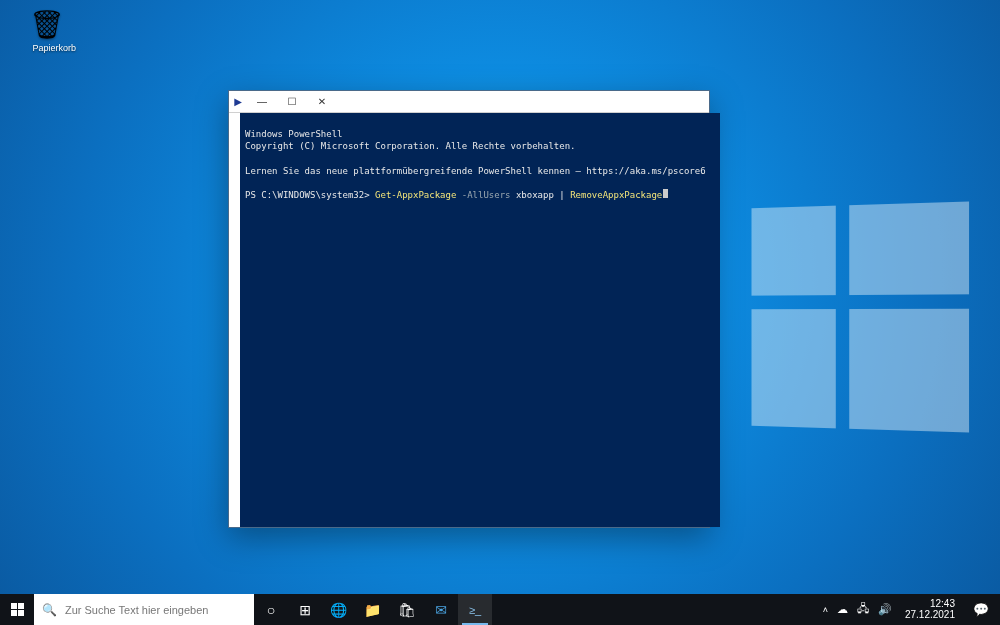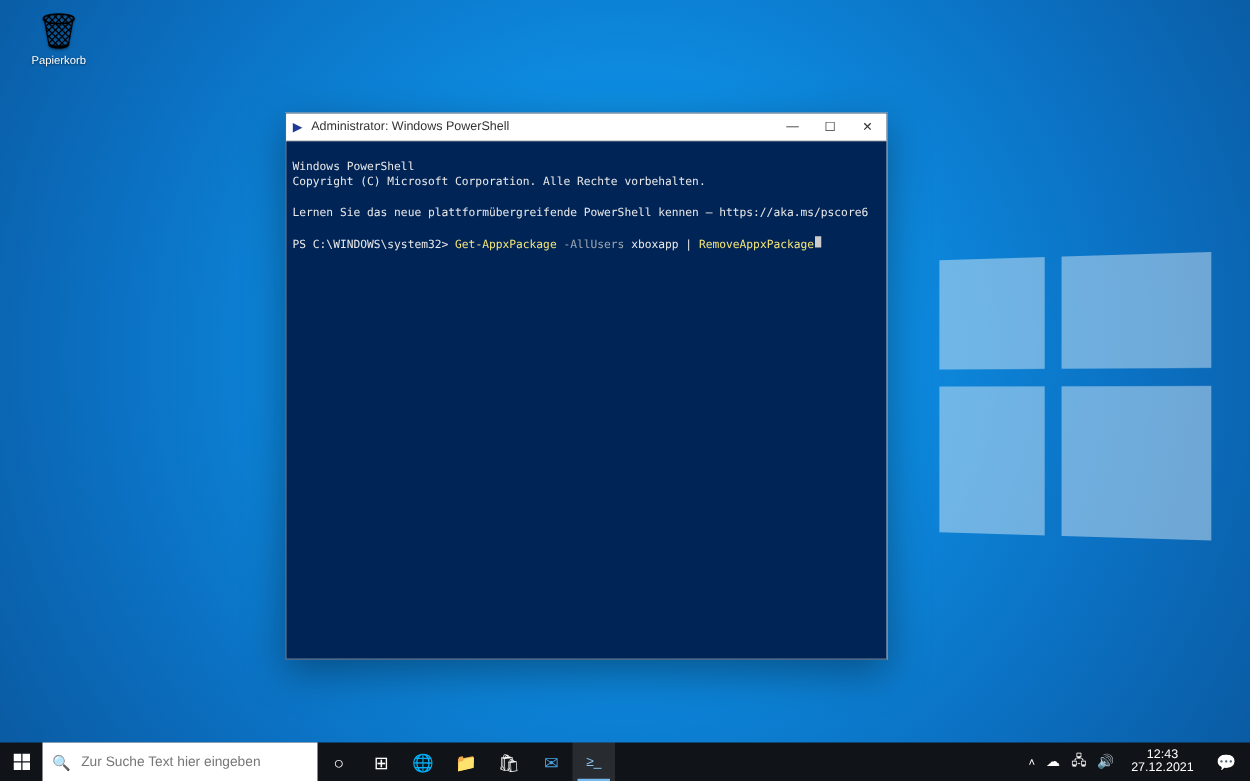--- a/index.html
+++ b/index.html
@@ -13,37 +13,37 @@
   .winlogo {
     position: absolute; left: 745px; top: 205px;
     display: grid; grid-template-columns: 90px 120px; grid-template-rows: 90px 120px; gap: 14px;
     transform: perspective(900px) rotateY(-14deg);
     opacity: 0.45;
   }
   .winlogo div { background: #e8f3fb; }
   
   .desk-icon { position: absolute; left: 18px; top: 8px; width: 58px; text-align: center; cursor: default; }
   .desk-icon .glyph { font-size: 28px; display:block; filter: drop-shadow(0 1px 1px rgba(0,0,0,.4)); }
-  .desk-icon .label { color: #fff; font-size: 9px; text-shadow: 0 1px 2px rgba(0,0,0,.6); display:block; margin-top:2px;}
+  .desk-icon .label { color: #fff; font-size: 9px; text-shadow: 0 1px 2px rgba(0,0,0,.6); display:block; margin-top:2px;text-align:right;}
   
   .window {
     position: absolute; left: 228px; top: 90px; width: 482px; height: 438px;
     background: #fff; border: 1px solid #4a6a8a; box-shadow: 0 10px 30px rgba(0,0,0,.35);
   }
   .titlebar {
     height: 22px; background: #fff; display: flex; align-items: center; font-size: 10px; color: #333;
     border-bottom: 1px solid #d0d0d0;
   }
   .titlebar .ticon { width: 18px; text-align:center; color:#1f3a93; font-size:10px; }
   .titlebar .title { flex: 1; padding-left: 2px; }
   .titlebar .btn { width: 30px; height: 22px; display:flex; align-items:center; justify-content:center; font-size:10px; color:#333; }
   .term {
     width: 100%; height: calc(100% - 22px); background: #012456; color: #cccccc;
     font-family: Consolas, "Lucida Console", monospace; font-size: 9px; line-height: 1.35;
-    padding: 3px 5px; white-space: pre-wrap; overflow: hidden;
+    padding: 3px 5px; white-space: pre-wrap; overflow: hidden; margin-left: 11px;
   }
   .term .yellow { color: #f2e47a; }
   .term .gray { color: #9aa7b0; }
   .term .white { color: #e8e8e8; }
   .term .caret { display:inline-block; width:5px; height:9px; background:#ccc; vertical-align:baseline; margin-left:1px;}
   
   .taskbar {
     position: absolute; left: 0; bottom: 0; width: 100%; height: 31px;
     background: #101318; display: flex; align-items: stretch; color: #fff;
   }
@@ -54,21 +54,21 @@
     width: 220px; background:#fff; color:#777; font-size:11px; display:flex; align-items:center;
     padding: 0 8px; gap:8px;
   }
   .taskbar .search .mag { color:#555; font-size:12px; }
   .taskbar .tbicons { display:flex; align-items:stretch; }
   .taskbar .tbitem { width: 34px; display:flex; align-items:center; justify-content:center; font-size:14px; position:relative; }
   .taskbar .tbitem.active::after { content:""; position:absolute; bottom:0; left:4px; right:4px; height:2px; background:#76b9ed; }
   .taskbar .tbitem.activebg { background: rgba(255,255,255,.10); }
   .taskbar .spacer { flex:1; }
   .taskbar .tray { display:flex; align-items:center; gap:9px; padding: 0 6px; font-size:11px; }
-  .taskbar .tray .clock { text-align:center; line-height:1.05; font-size:10px; padding:0 4px;}
+  .taskbar .tray .clock { text-align:right; line-height:1.05; font-size:10px; padding:0 4px;}
   .taskbar .tray .notif { width:26px; display:flex; align-items:center; justify-content:center; font-size:13px;}
   .tray .up { font-size:9px; }
 </style>
 </head>
 <body>
 
 <div class="desktop">
 
   <div class="winlogo">
     <div></div>
@@ -78,21 +78,20 @@
   </div>
 
   <div class="desk-icon">
     <span class="glyph">🗑</span>
     <span class="label">Papierkorb</span>
   </div>
 
   <div class="window">
     <div class="titlebar">
       <span class="ticon">▶</span>
-      <span class="title">Administrator: Windows PowerShell</span>
       <span class="btn">—</span>
       <span class="btn">☐</span>
       <span class="btn close">✕</span>
     </div>
     <div class="term">
 <span class="white">Windows PowerShell</span>
 <span class="white">Copyright (C) Microsoft Corporation. Alle Rechte vorbehalten.</span>
 
 <span class="white">Lernen Sie das neue plattformübergreifende PowerShell kennen – https://aka.ms/pscore6</span>
 

